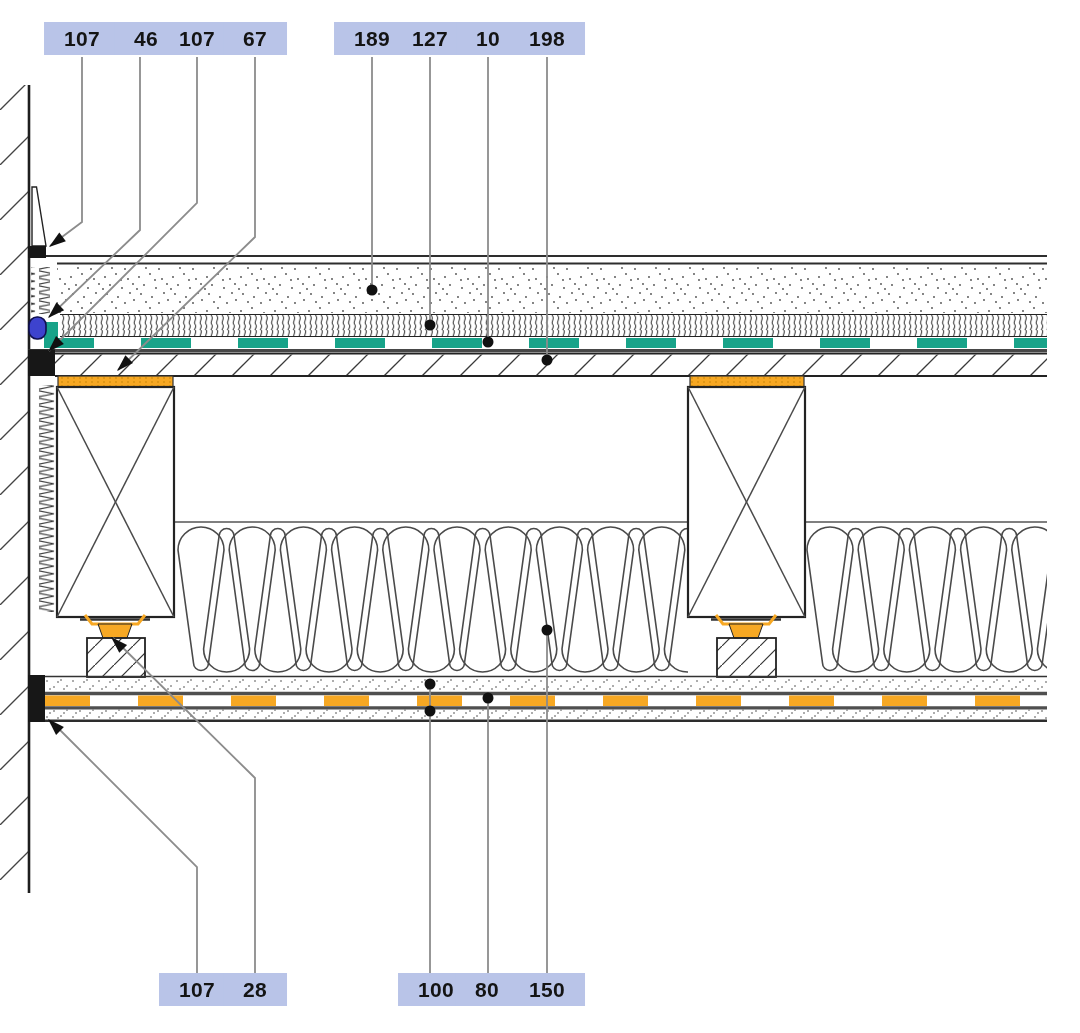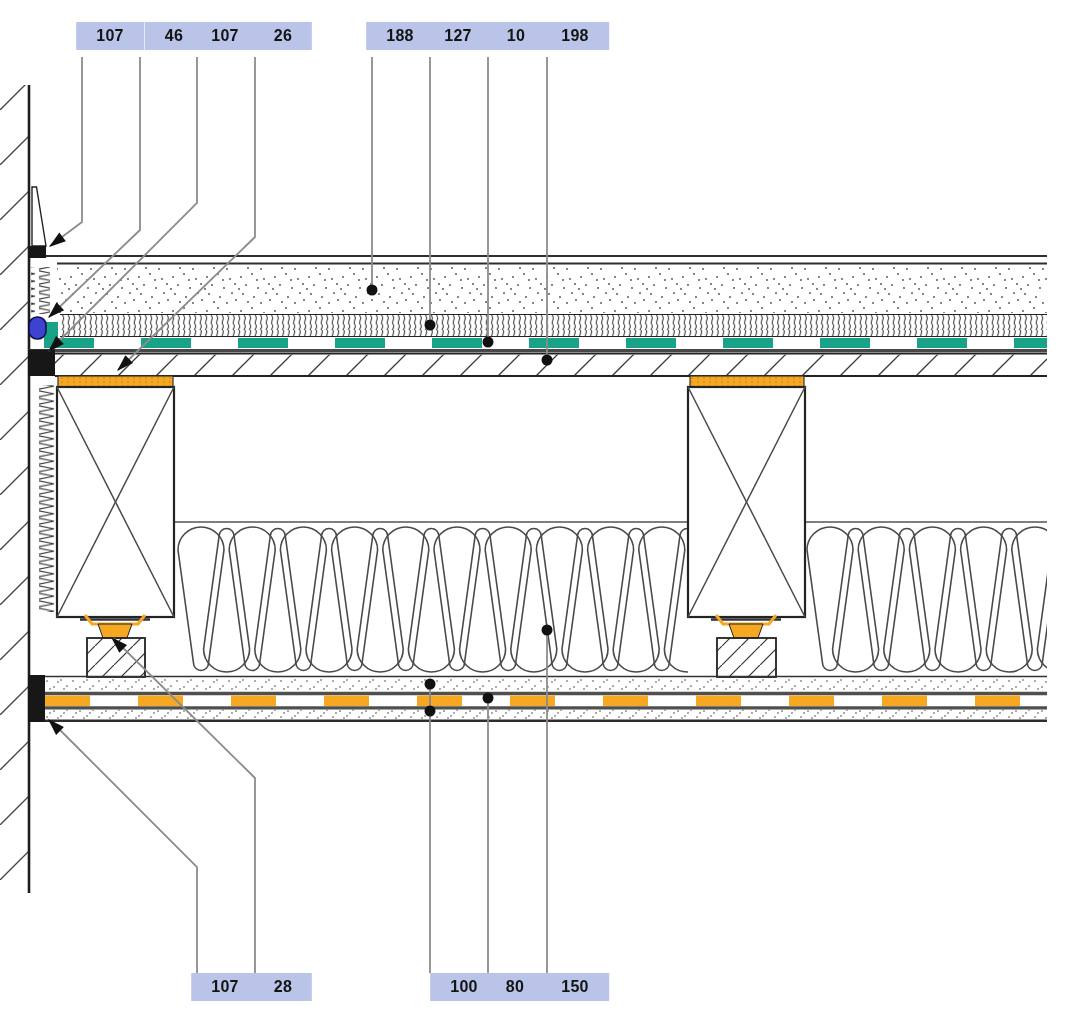--- a/index.html
+++ b/index.html
@@ -1,21 +1,21 @@
 <!DOCTYPE html>
 <html><head>
 <meta charset="utf-8">
 <style>
   html,body{margin:0;padding:0;background:#ffffff;}
   .stage{position:relative;width:1080px;height:1033px;background:#ffffff;overflow:hidden;
          font-family:"Liberation Sans",sans-serif;}
   .stage svg{position:absolute;left:0;top:0;}
   .callout{position:absolute;transform:translateX(-50%);background:#b9c4e8;color:#141414;
-           font-weight:700;font-size:16px;line-height:1;padding:6px 20px;letter-spacing:.3px;
-           text-align:center;white-space:nowrap;margin-left:28px;}
+           font-weight:700;font-size:21px;line-height:1;padding:6px 20px;letter-spacing:.3px;
+           text-align:center;white-space:nowrap;}
 </style>
 </head>
 <body>
 
 <div class="stage">
 
 <svg width="1080" height="1033" viewBox="0 0 1080 1033">
   <defs>
     <pattern id="pat-wall" width="55" height="55" patternUnits="userSpaceOnUse">
       <path d="M0,55 L55,0" stroke="#444" stroke-width="1.3" fill="none"></path>
@@ -222,22 +222,22 @@
     <polygon points="48,352 56.1,336.1 63.9,343.9"></polygon>
     <polygon points="117,371 125.4,355.2 133,363.1"></polygon>
     <polygon points="48,719 63.9,727.1 56.1,734.9"></polygon>
     <polygon points="111,637 127.1,645 119.3,652.8"></polygon>
   </g>
 </svg>
 
 <div class="callout" style="left:82px;top:22px">107</div>
 <div class="callout" style="left:146px;top:22px">46</div>
 <div class="callout" style="left:197px;top:22px">107</div>
-<div class="callout" style="left:255px;top:22px">26</div>
-<div class="callout" style="left:372px;top:22px">188</div>
+<div class="callout" style="left:255px;top:22px">67</div>
+<div class="callout" style="left:372px;top:22px">189</div>
 <div class="callout" style="left:430px;top:22px">127</div>
 <div class="callout" style="left:488px;top:22px">10</div>
 <div class="callout" style="left:547px;top:22px">198</div>
 
 <div class="callout" style="left:197px;top:973px">107</div>
 <div class="callout" style="left:255px;top:973px">28</div>
 <div class="callout" style="left:436px;top:973px">100</div>
 <div class="callout" style="left:487px;top:973px">80</div>
 <div class="callout" style="left:547px;top:973px">150</div>
 

